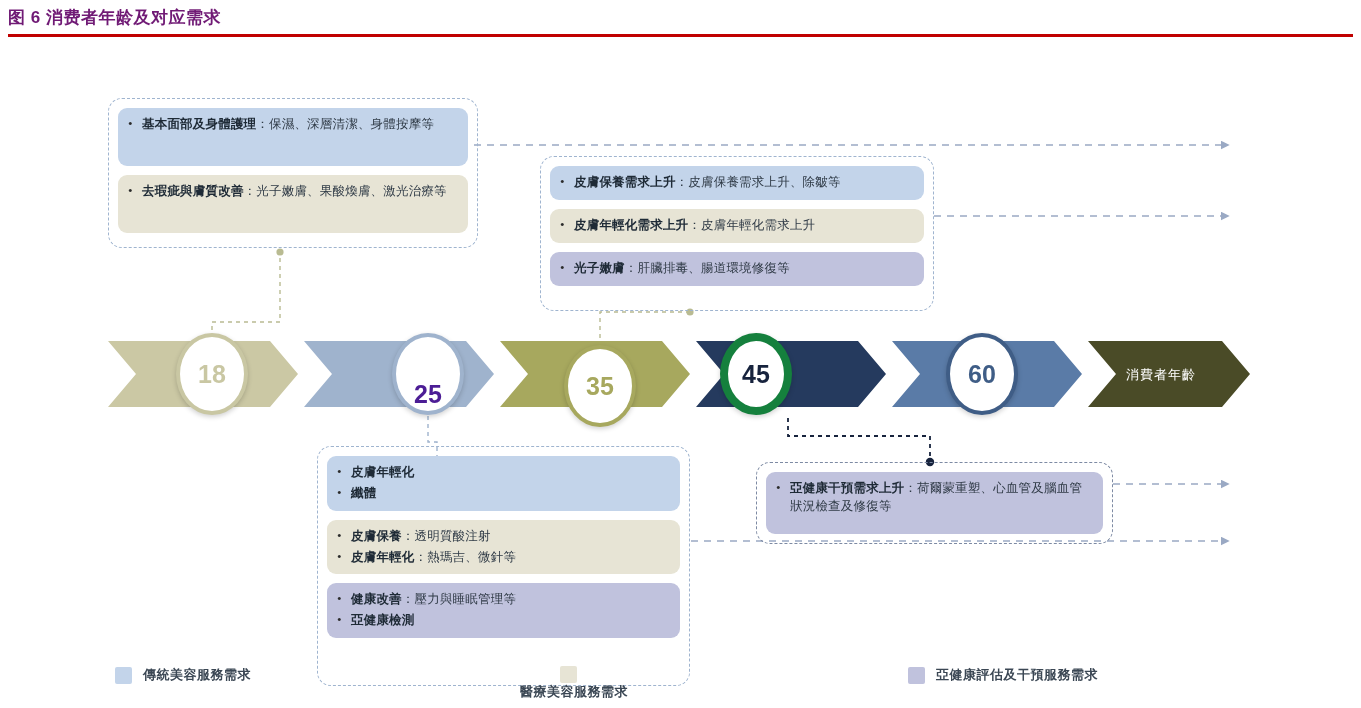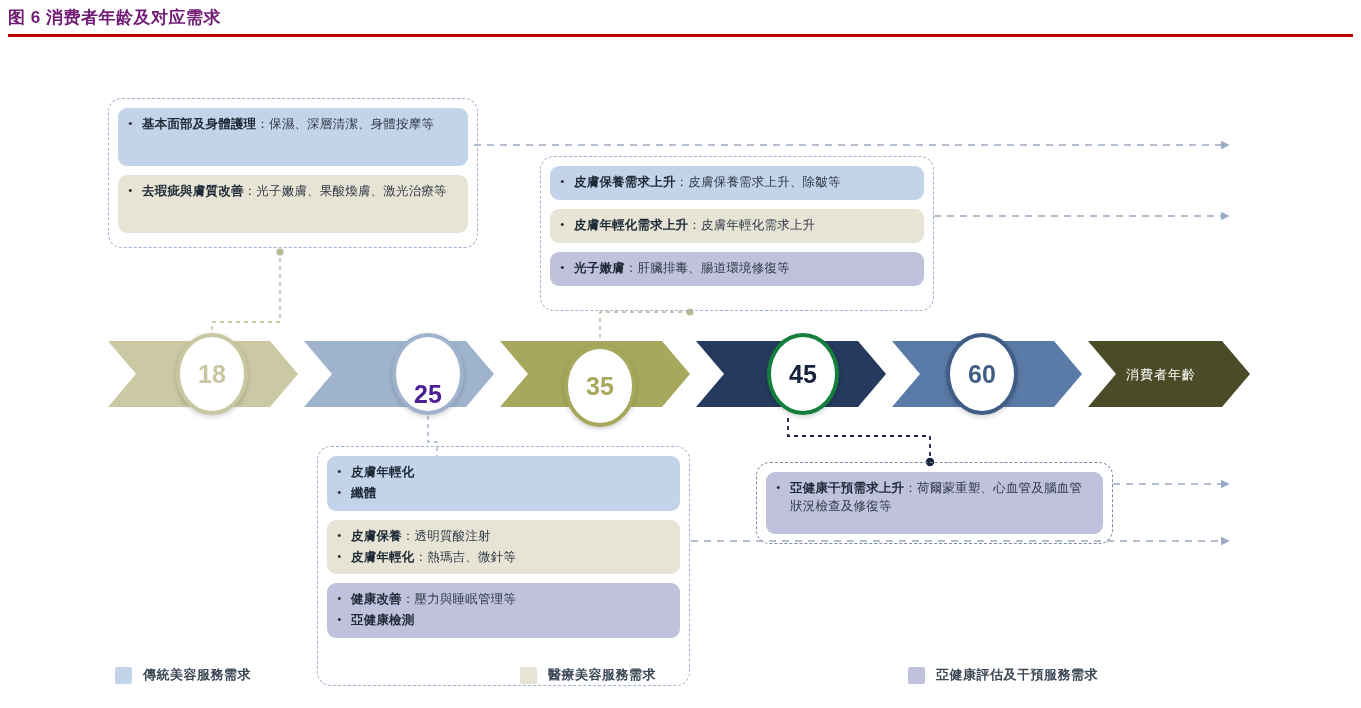--- a/index.html
+++ b/index.html
@@ -293,35 +293,35 @@
 
     <div class="age-node" style="left:68px; top:4px; border:4px solid #c9c7a3;">
       <span class="agelabel" style="color:#c9c7a3;">18</span>
     </div>
     <div class="age-node" style="left:284px; top:4px; border:4px solid #9fb3cd;">
       <span class="agelabel" style="color:#4c1d95;margin-top:40px;">25</span>
     </div>
     <div class="age-node" style="left:456px; top:16px; border:4px solid #a7a85e;">
       <span class="agelabel" style="color:#a7a85e;">35</span>
     </div>
-    <div class="age-node" style="left:659px; top:4px; border:4px solid #15803d;">
+    <div class="age-node" style="left:612px; top:4px; border:8px solid #15803d;">
       <span class="agelabel" style="color:#17233d;">45</span>
     </div>
     <div class="age-node" style="left:838px; top:4px; border:4px solid #3f5d86;">
       <span class="agelabel" style="color:#3f5d86;">60</span>
     </div>
 
     <div class="end-label" style="left:1018px; top:37px;">消費者年齡</div>
   </div>
 
   <div class="legend-item" style="left:115px; top:622px;">
     <span class="legend-swatch" style="background:#c3d4ea;"></span>
     <span class="legend-label">傳統美容服務需求</span>
   </div>
-  <div class="legend-item" style="left:520px; top:622px;">
+  <div class="legend-item" style="left:520px; top:622px;flex-direction:column;">
     <span class="legend-swatch" style="background:#e7e4d5;"></span>
     <span class="legend-label">醫療美容服務需求</span>
   </div>
   <div class="legend-item" style="left:908px; top:622px;">
     <span class="legend-swatch" style="background:#c0c2dd;"></span>
     <span class="legend-label">亞健康評估及干預服務需求</span>
   </div>
 
 </div>
 

